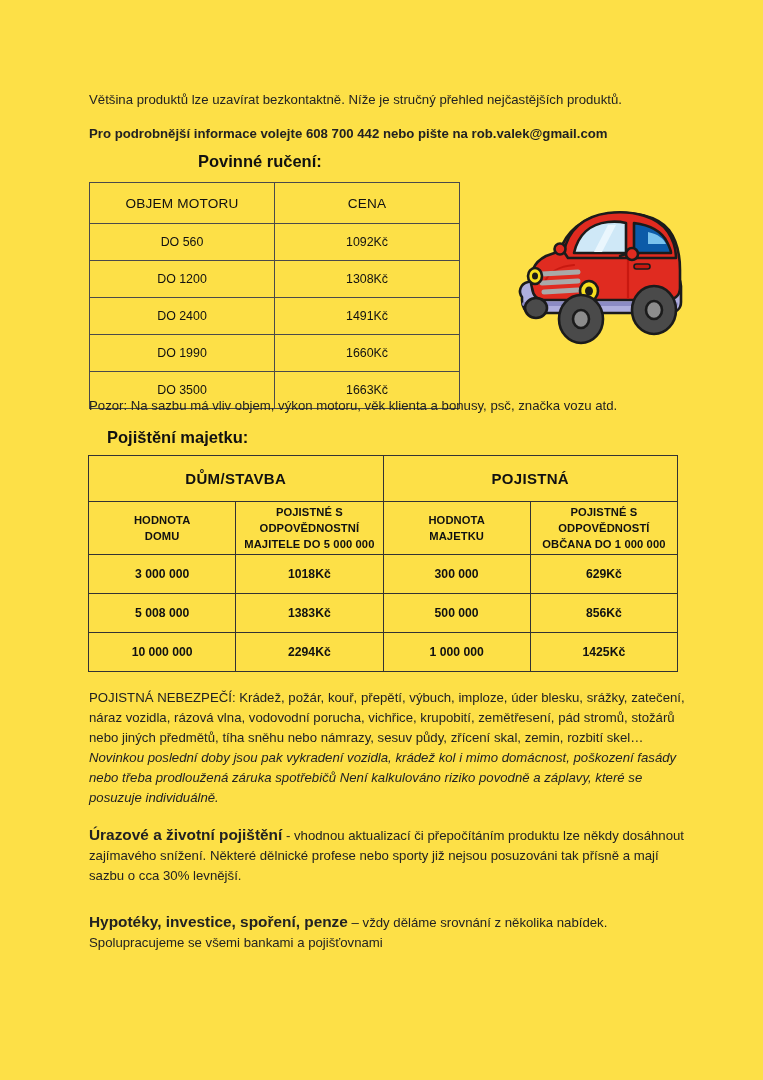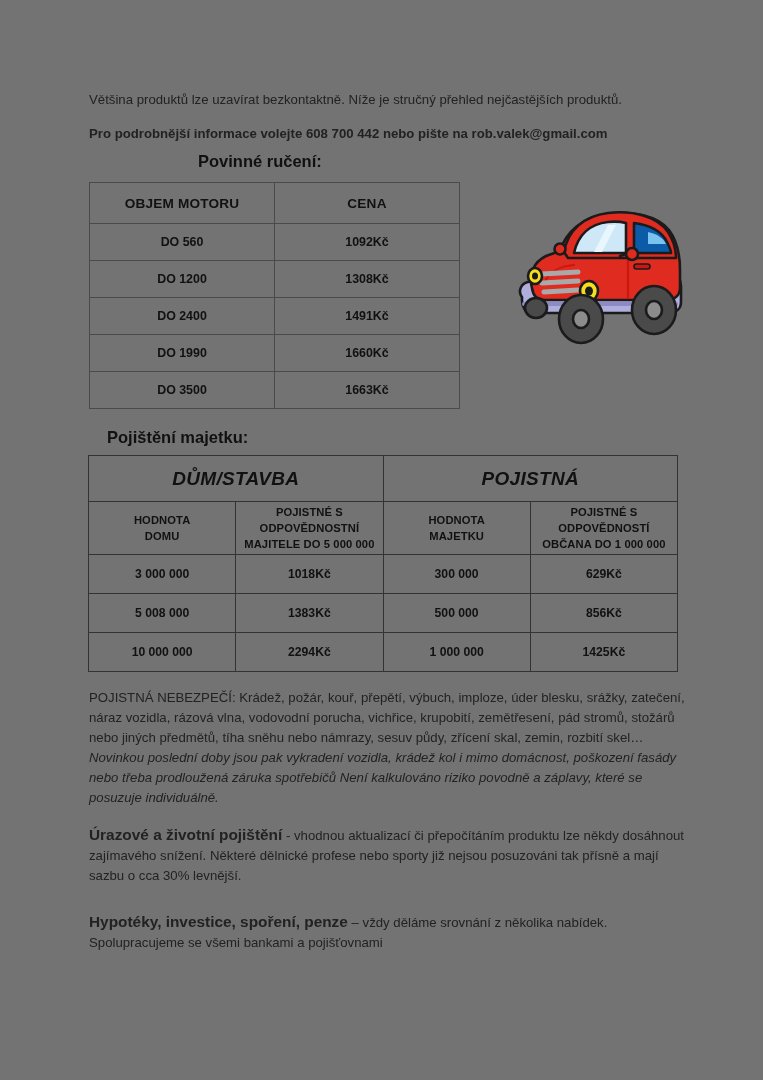--- a/index.html
+++ b/index.html
@@ -13,21 +13,21 @@
     position: relative;
     font-family: "Liberation Sans", sans-serif;
     color: #1a1a1a;
     overflow: hidden;
   }
   .page {
     position: absolute;
     left: 0; top: 0;
     width: 763px;
     height: 1080px;
-    background: #737373;
+    background: #fde047;
   }
   .intro-line {
     position: absolute;
     left: 89px;
     font-size: 13.2px;
     line-height: 1.3;
     color: #222;
     white-space: nowrap;
   }
   #intro1 { top: 91px; }
@@ -48,21 +48,21 @@
     position: absolute;
     left: 89px;
     top: 182px;
     width: 368px;
     border-collapse: collapse;
     table-layout: fixed;
   }
   #table1 td, #table1 th {
     border: 1.3px solid #4a4a4a;
     text-align: center;
-    font-weight: bold;
+    font-weight: normal;
     font-size: 12.4px;
     color: #111;
     padding: 0;
     height: 36px;
     vertical-align: middle;
   }
   #table1 th {
     font-size: 13.6px;
     height: 40px;
     letter-spacing: .2px;
@@ -81,24 +81,23 @@
   }
   #table2 td {
     border: 1.3px solid #333;
     text-align: center;
     font-weight: bold;
     color: #111;
     padding: 0 3px;
     vertical-align: middle;
   }
   #table2 .group-head {
-    font-size: 19px;
+    font-size: 15px;
     height: 45px;
     letter-spacing: .3px;
-    font-style: italic;
   }
   #table2 .sub-head {
     font-size: 11.2px;
     height: 52px;
     line-height: 1.45;
     letter-spacing: .1px;
   }
   #table2 .val {
     font-size: 12.2px;
     height: 38px;
@@ -223,20 +222,21 @@
         <ellipse cx="146" cy="118" rx="8" ry="9" fill="#8C8C8C"></ellipse>
 
         <ellipse cx="73" cy="127" rx="22" ry="24" fill="#4A4A4A"></ellipse>
         <ellipse cx="73" cy="127" rx="8" ry="9" fill="#8C8C8C"></ellipse>
 
         <ellipse cx="28" cy="116" rx="11" ry="10" fill="#4A4A4A"></ellipse>
       </g>
     </svg>
   </div>
 
+  <div class="para" id="para-pozor">Pozor: Na sazbu má vliv objem, výkon motoru, věk klienta a bonusy, psč, značka vozu atd.</div>
 
   <div class="section-title" id="title-majetek">Pojištění majetku:</div>
 
   <table id="table2">
     <tbody>
       <tr>
         <td class="group-head" colspan="2">DŮM/STAVBA</td>
         <td class="group-head" colspan="2">POJISTNÁ</td>
       </tr>
       <tr>

